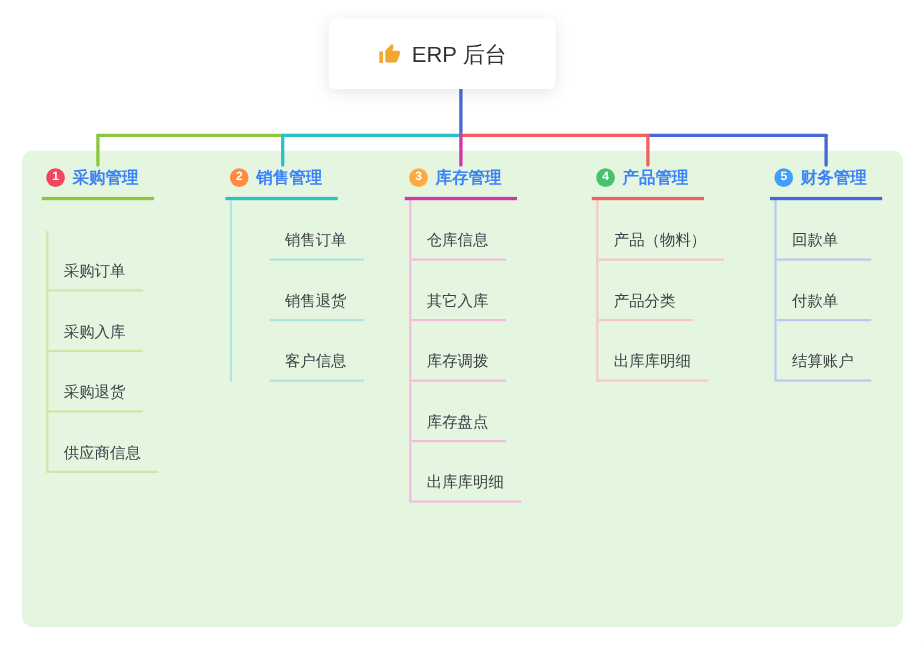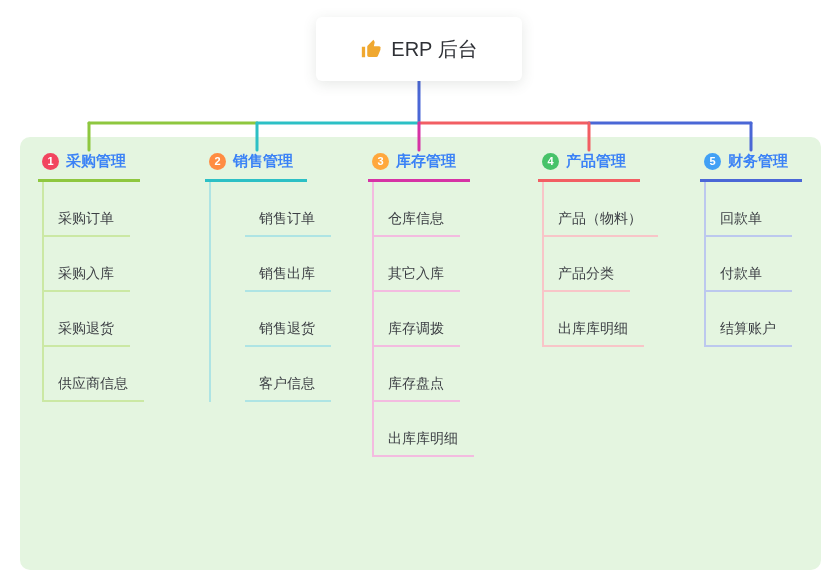--- a/index.html
+++ b/index.html
@@ -17,21 +17,21 @@
   .panel {
     position: absolute;
     left: 20px; top: 137px;
     width: 801px; height: 433px;
     background: #e4f5e0;
     border-radius: 10px;
   }
 
   .root-node {
     position: absolute;
-    left: 316px; top: 17px;
+    left: 299px; top: 17px;
     width: 206px; height: 64px;
     background: #ffffff;
     border-radius: 6px;
     box-shadow: 0 3px 14px rgba(60,80,60,0.13);
     display: flex;
     align-items: center;
     justify-content: center;
     gap: 9px;
     font-size: 20px;
     font-weight: 500;
@@ -72,21 +72,21 @@
     border-bottom: 2px solid #ccc;
     font-size: 14px;
     line-height: 18px;
     color: #3c3f44;
     white-space: nowrap;
   }
 
   
   .b1 .bhead { border-color: #8ec73f; }
   .b1 .badge { background: #f2455f; }
-  .b1 .kids  { border-color: #cbe8a4; }
+  .b1 .kids  { border-color: #cbe8a4; margin-top: 28px; }
   .b1 .kid   { border-color: #cbe8a4; }
 
   .b2 .bhead { border-color: #2cc0c5; }
   .b2 .badge { background: #ff8c42; }
   .b2 .kids  { border-color: #aee4e4; padding-left: 34px; }
   .b2 .kid   { border-color: #aee4e4; }
 
   .b3 .bhead { border-color: #d633a5; }
   .b3 .badge { background: #ffa83d; }
   .b3 .kids  { border-color: #f3bbe0; }
@@ -147,21 +147,20 @@
     </div>
   </div>
 
   <div class="branch b2" style="left:205px">
     <div class="bhead">
       <span class="badge">2</span>
       <span class="btitle">销售管理</span>
     </div>
     <div class="kids">
       <div class="kid">销售订单</div>
-      <div class="kid">销售出库</div>
       <div class="kid">销售退货</div>
       <div class="kid">客户信息</div>
     </div>
   </div>
 
   <div class="branch b3" style="left:368px">
     <div class="bhead">
       <span class="badge">3</span>
       <span class="btitle">库存管理</span>
     </div>

